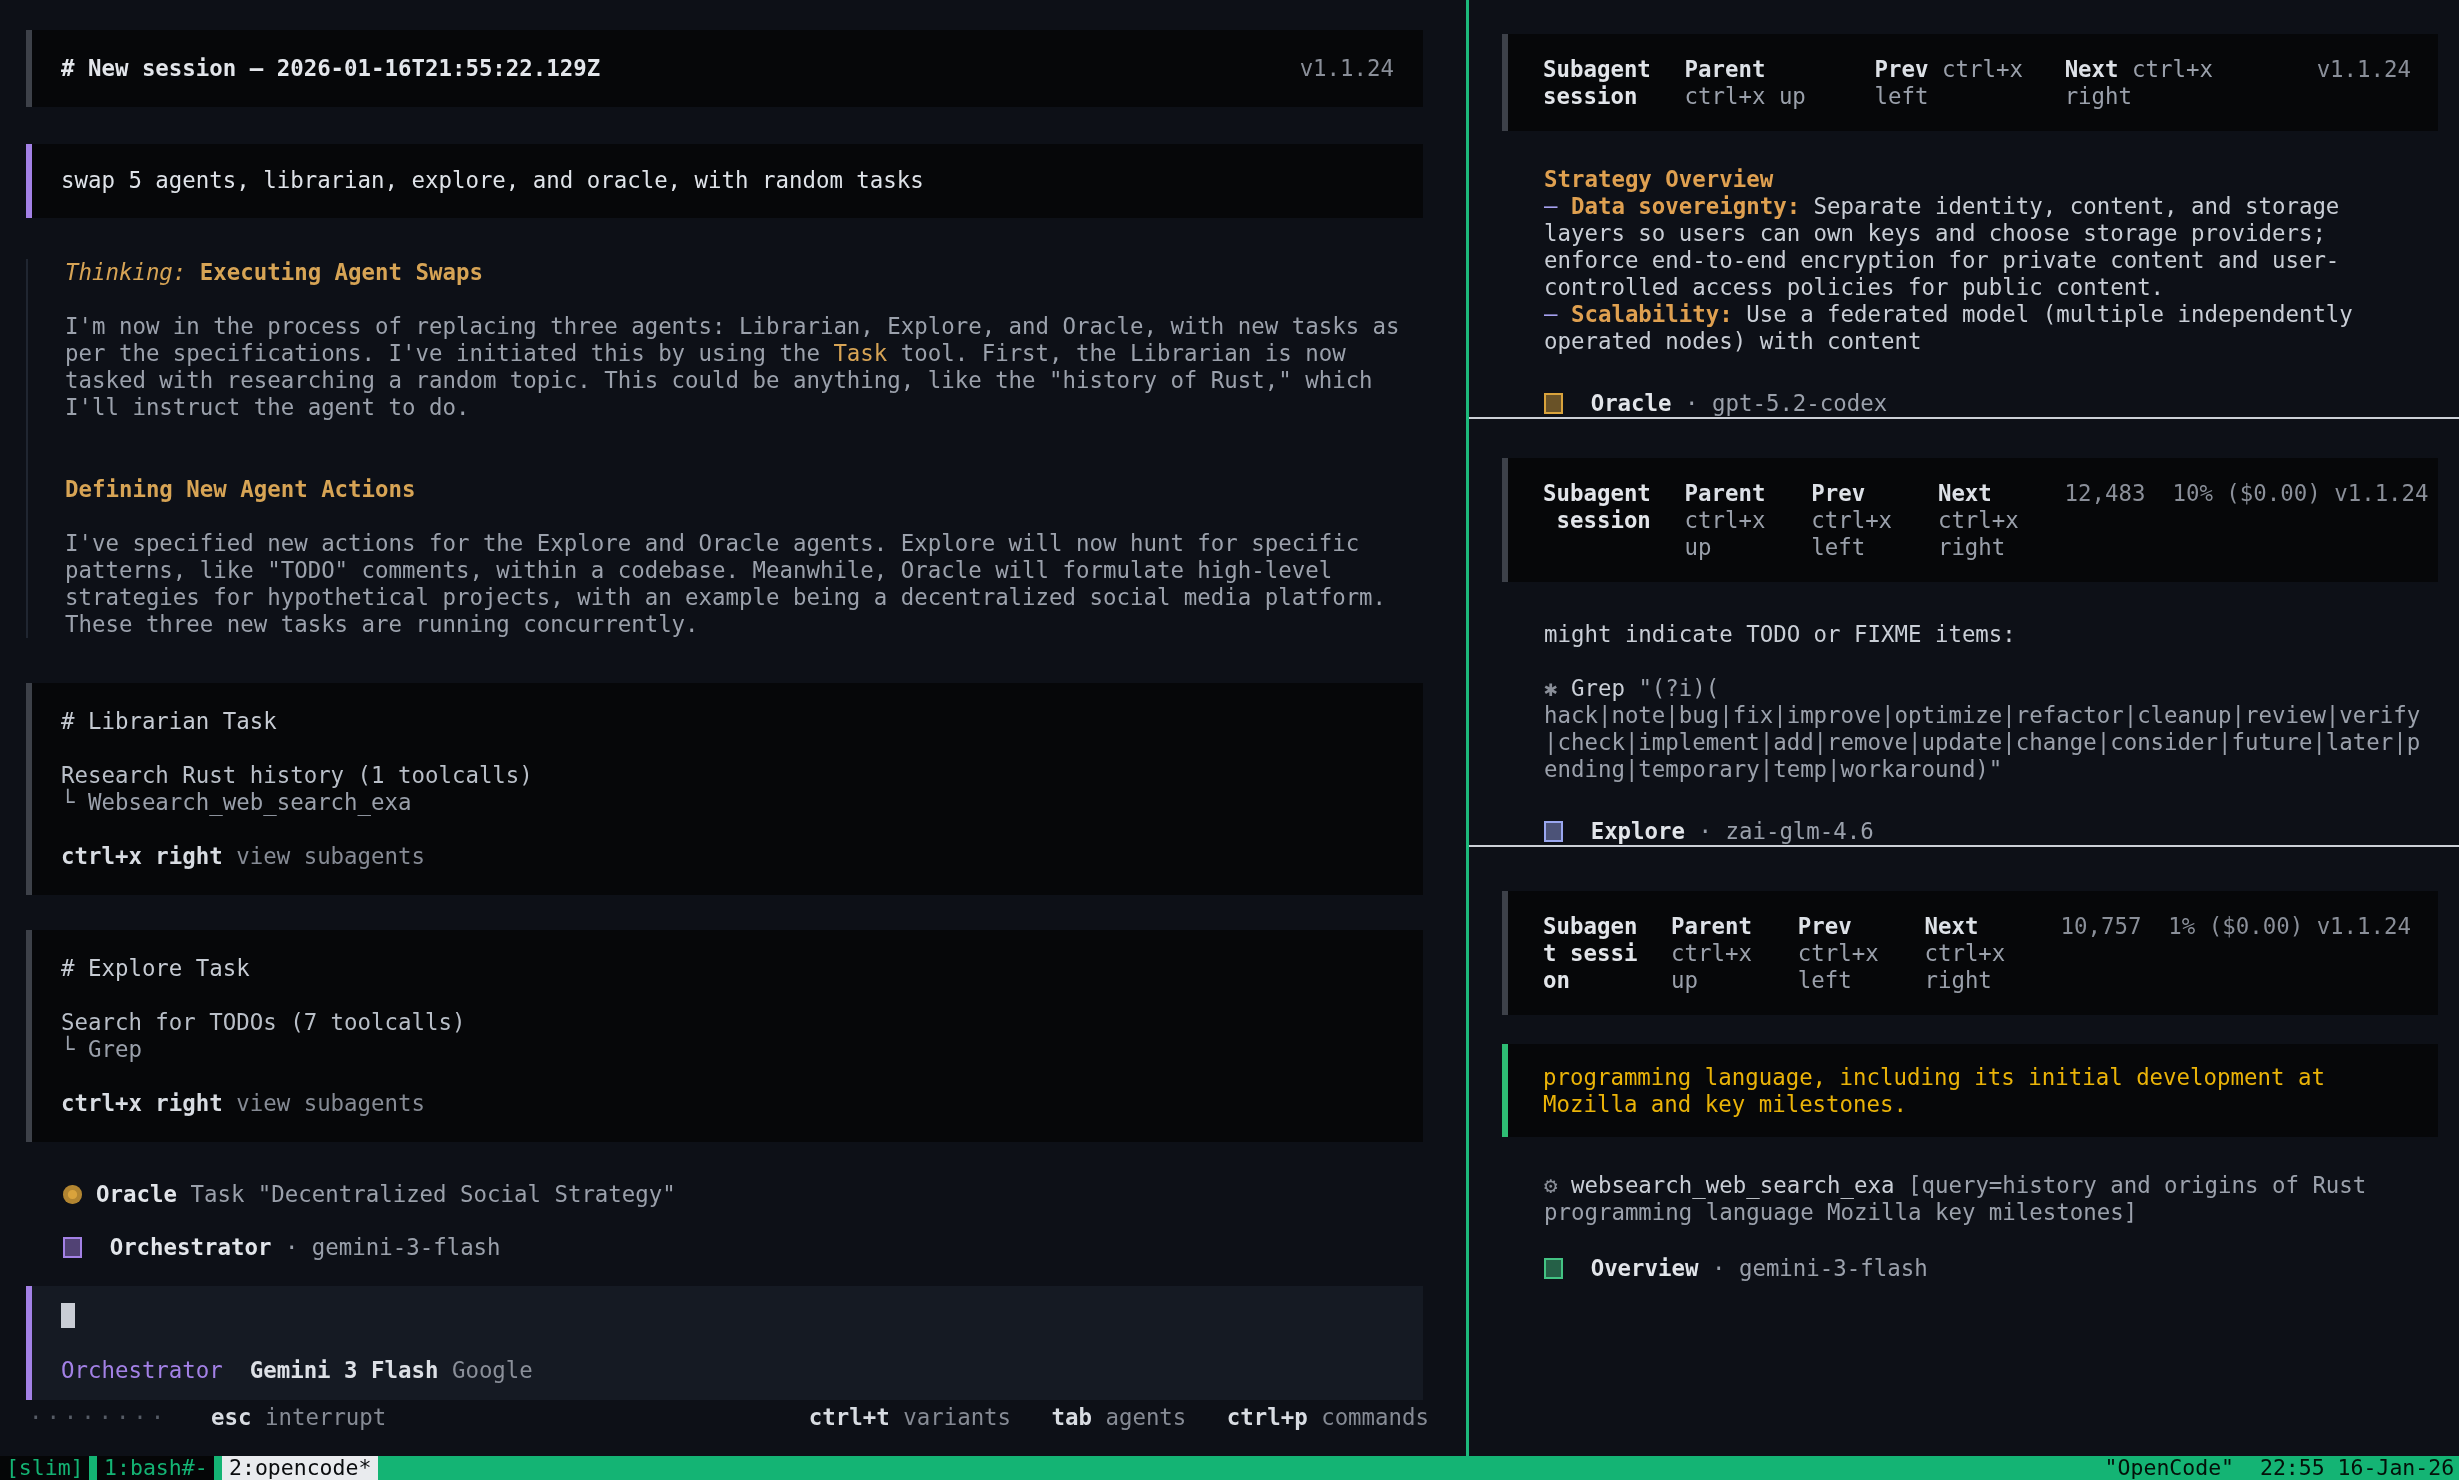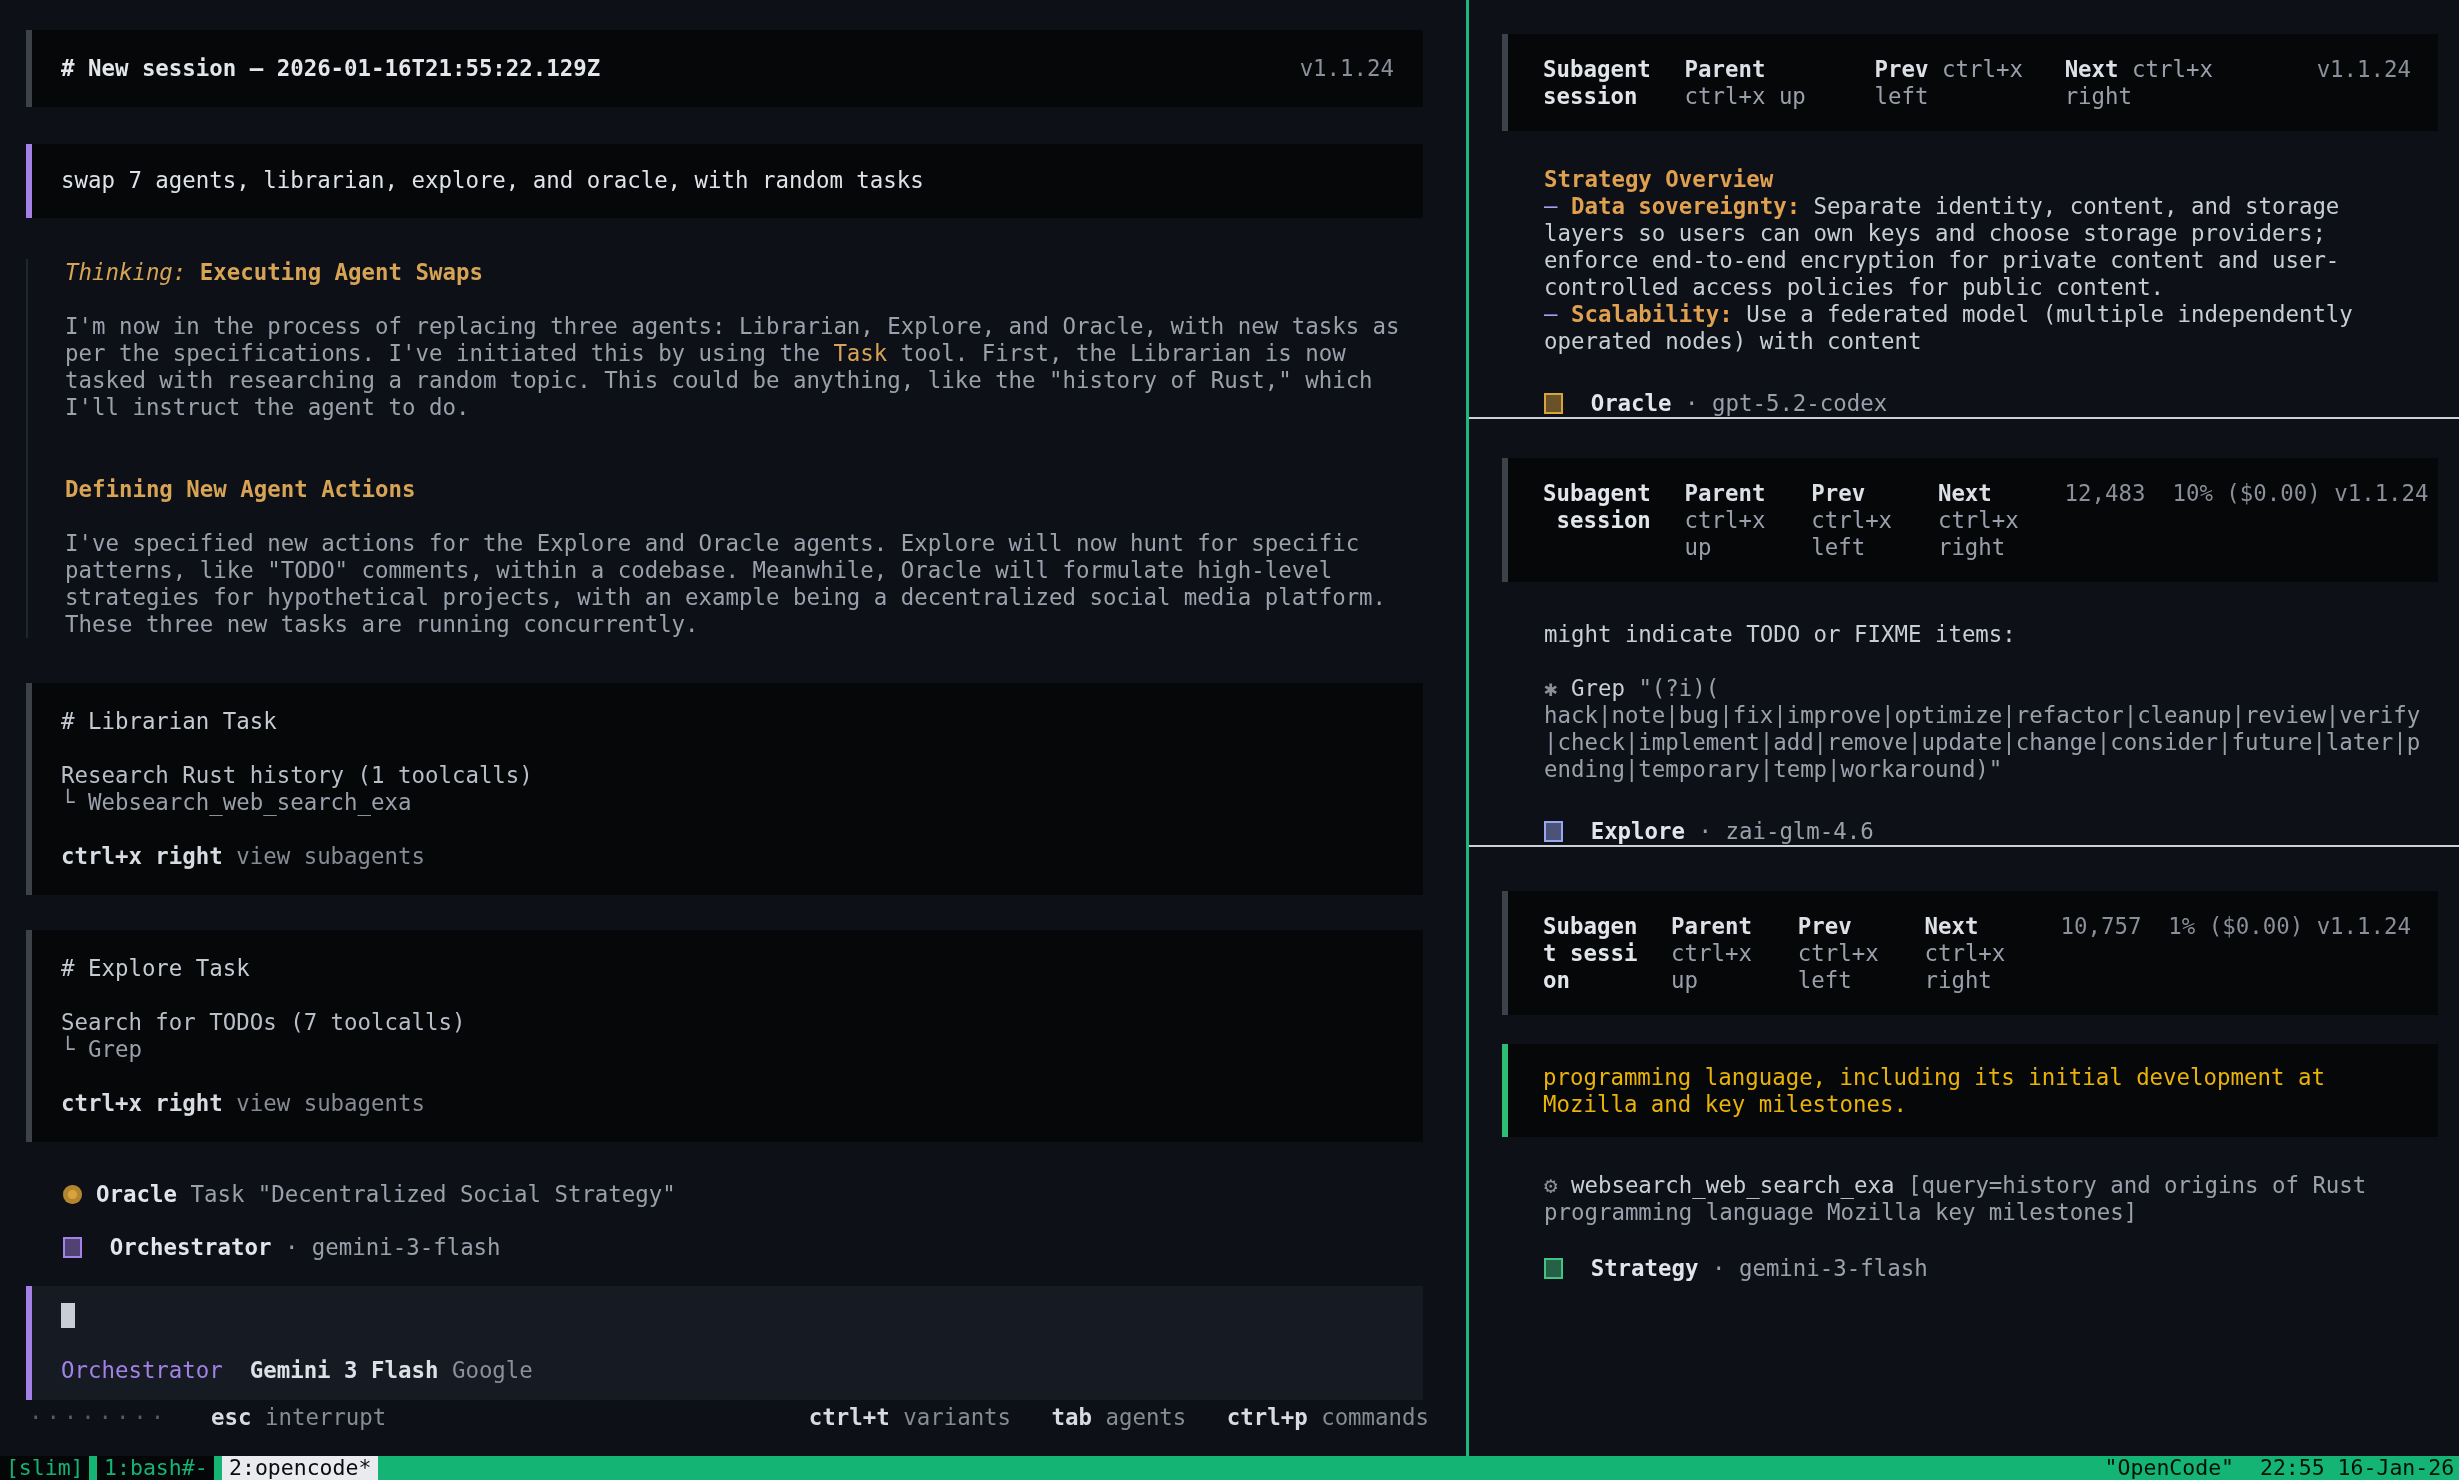--- a/index.html
+++ b/index.html
@@ -86,21 +86,21 @@
 <body>
 
 <div class="col-left">
 
   <div class="blk hdr">
     <span class="hdr-title"># New session — 2026-01-16T21:55:22.129Z</span>
     <span class="ver">v1.1.24</span>
   </div>
 
   <div class="blk usermsg">
-    <span>swap 7 agents, librarian, explore, and oracle, with random tasks</span>
+    <span>swap 5 agents, librarian, explore, and oracle, with random tasks</span>
   </div>
 
   <div class="thinking">
     <div><span class="gold-it">Thinking:</span> <span class="gold-b">Executing Agent Swaps</span></div>
     <div class="spacer28"></div>
     <div class="graytext pre"><span>I'm now in the process of replacing three agents: Librarian, Explore, and Oracle, with new tasks as per the specifications. I've initiated this by using the </span><span class="gold">Task</span><span> tool. First, the Librarian is now tasked with researching a random topic. This could be anything, like the "history of Rust," which I'll instruct the agent to do.</span></div>
     <div class="spacer56"></div>
     <div class="gold-b">Defining New Agent Actions</div>
     <div class="spacer28"></div>
     <div class="graytext pre">I've specified new actions for the Explore and Oracle agents. Explore will now hunt for specific patterns, like "TODO" comments, within a codebase. Meanwhile, Oracle will formulate high-level strategies for hypothetical projects, with an example being a decentralized social media platform. These three new tasks are running concurrently.</div>
@@ -212,21 +212,21 @@
       <span class="pmeta">10,757  1% ($0.00) v1.1.24</span>
     </div>
     <div class="quoteblk mt30">
       <span class="pre">programming language, including its initial development at Mozilla and key milestones.</span>
     </div>
     <div class="pcontent mt36">
       <div class="pre"><span class="toolicon">⚙</span> <span class="toolname">websearch_web_search_exa</span><span> [query=history and origins of Rust programming language Mozilla key milestones]</span></div>
     </div>
     <div class="agentline mt30">
       <span class="sq-icon sq-green"></span>
-      <span class="name" style="margin-left:1ch;">Strategy</span>
+      <span class="name" style="margin-left:1ch;">Overview</span>
       <span class="model" style="margin-left:1ch;">· gemini-3-flash</span>
     </div>
   </div>
 </div>
 
 <div class="tmux">
   <span class="tseg">[slim]</span>
   <span class="twin">1:bash#-</span>
   <span class="twin active">2:opencode*</span>
   <span class="tright">"OpenCode"  22:55 16-Jan-26</span>

